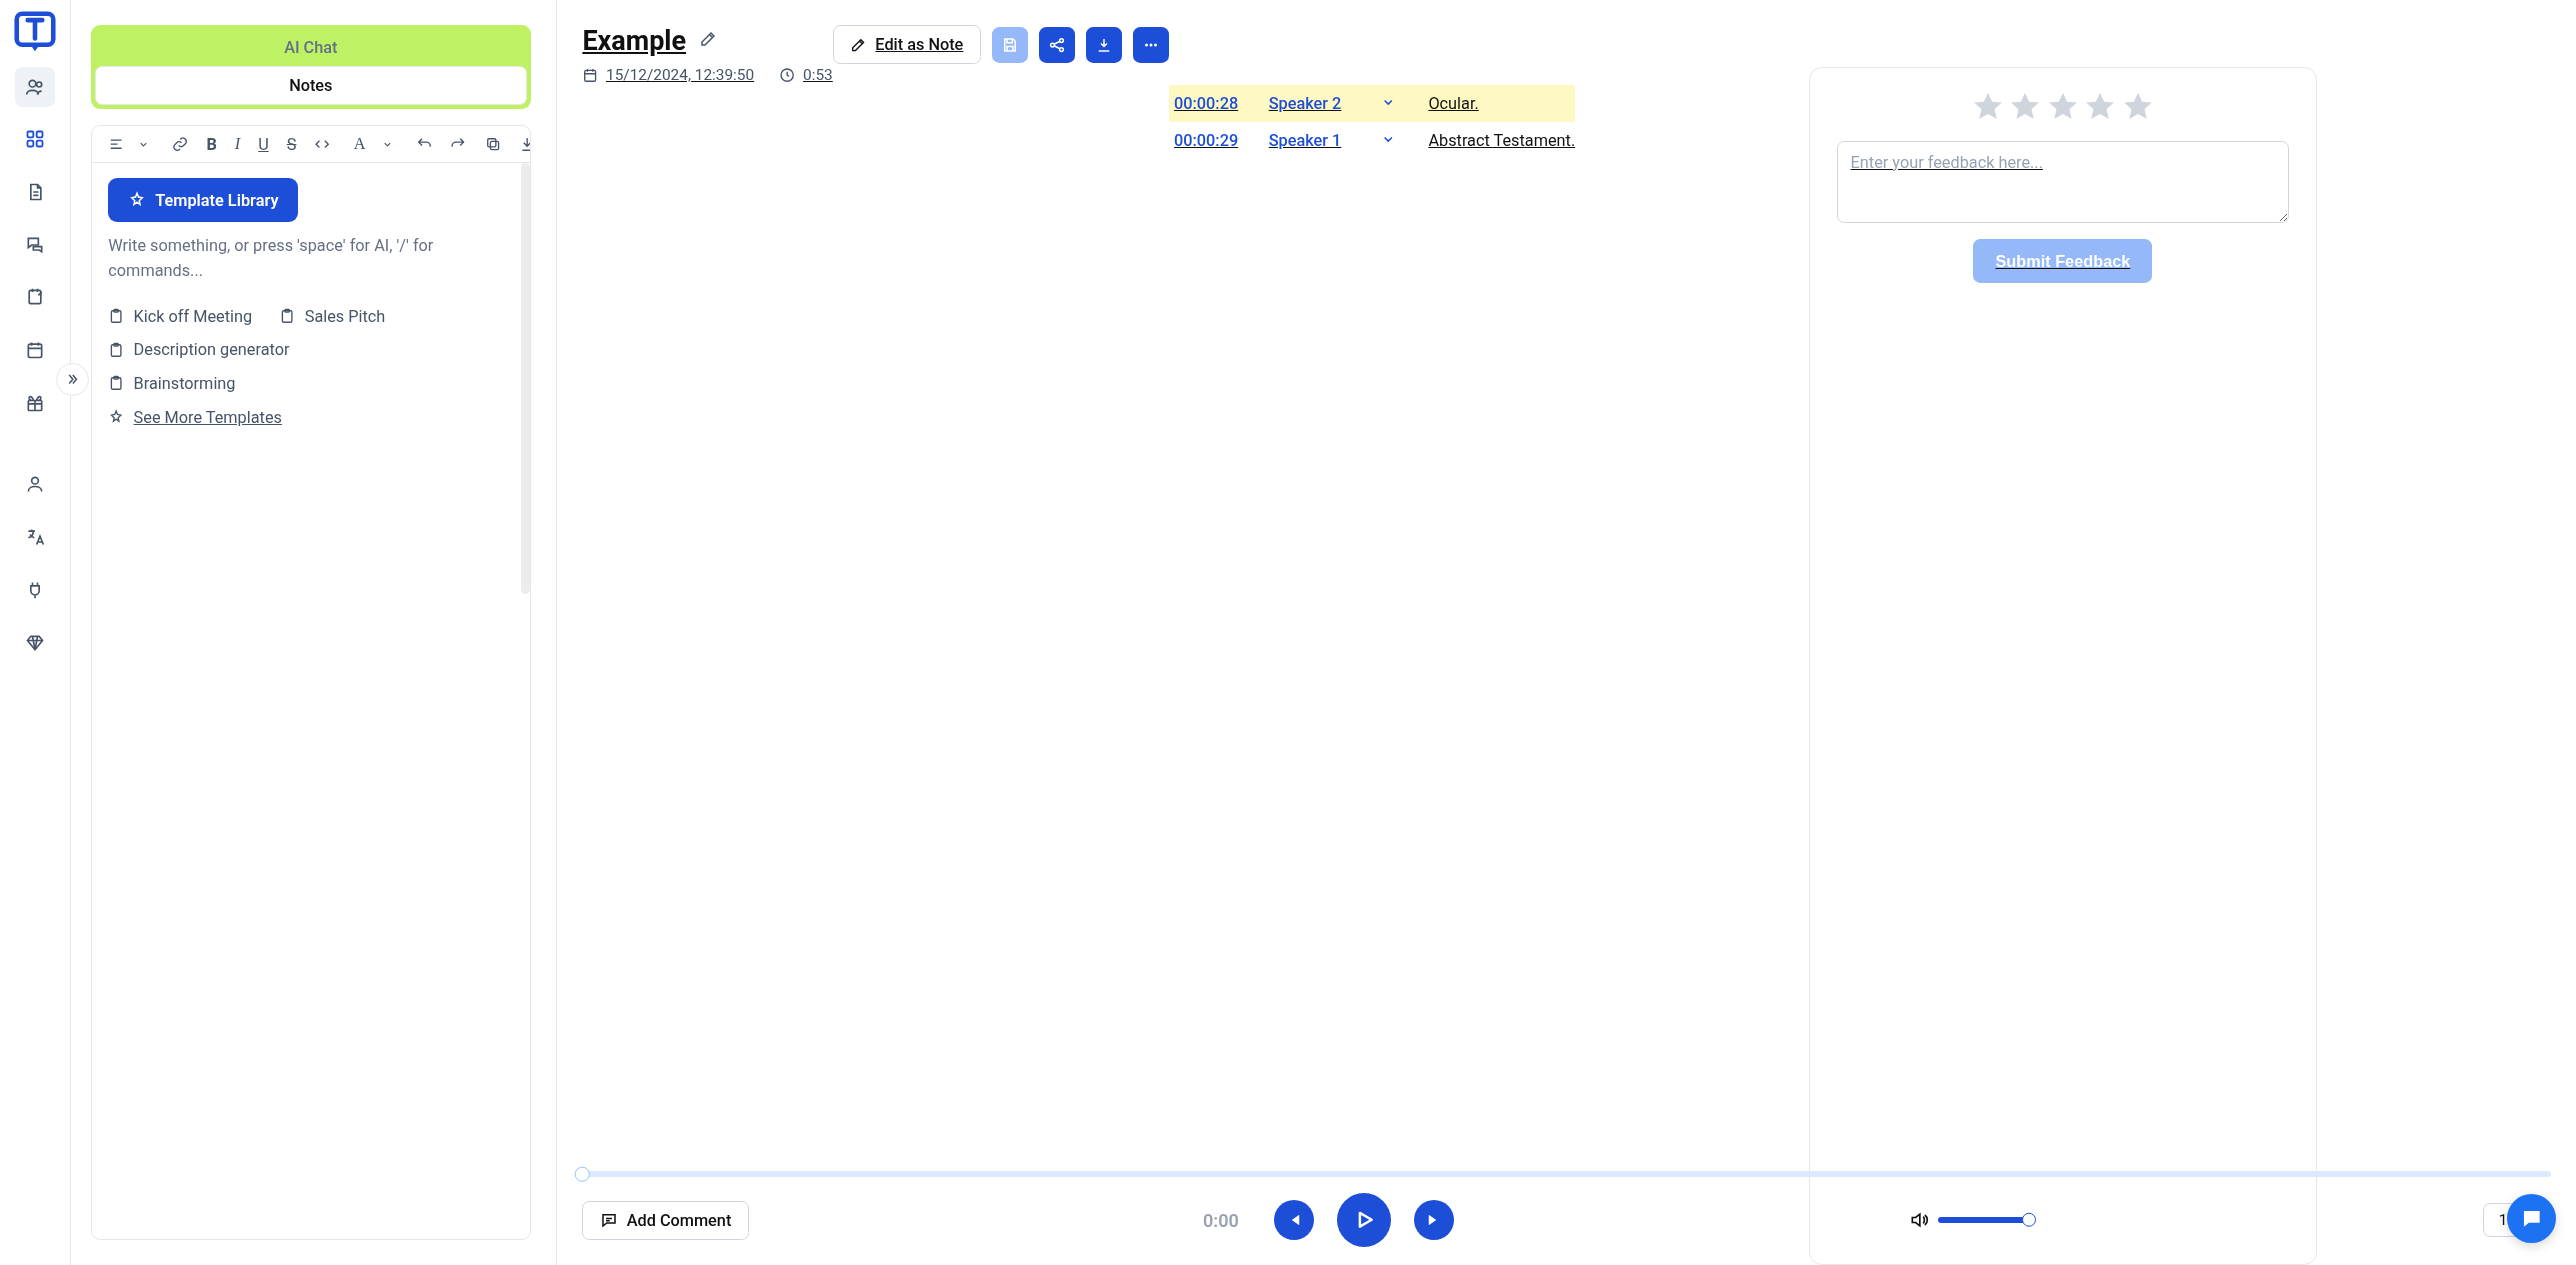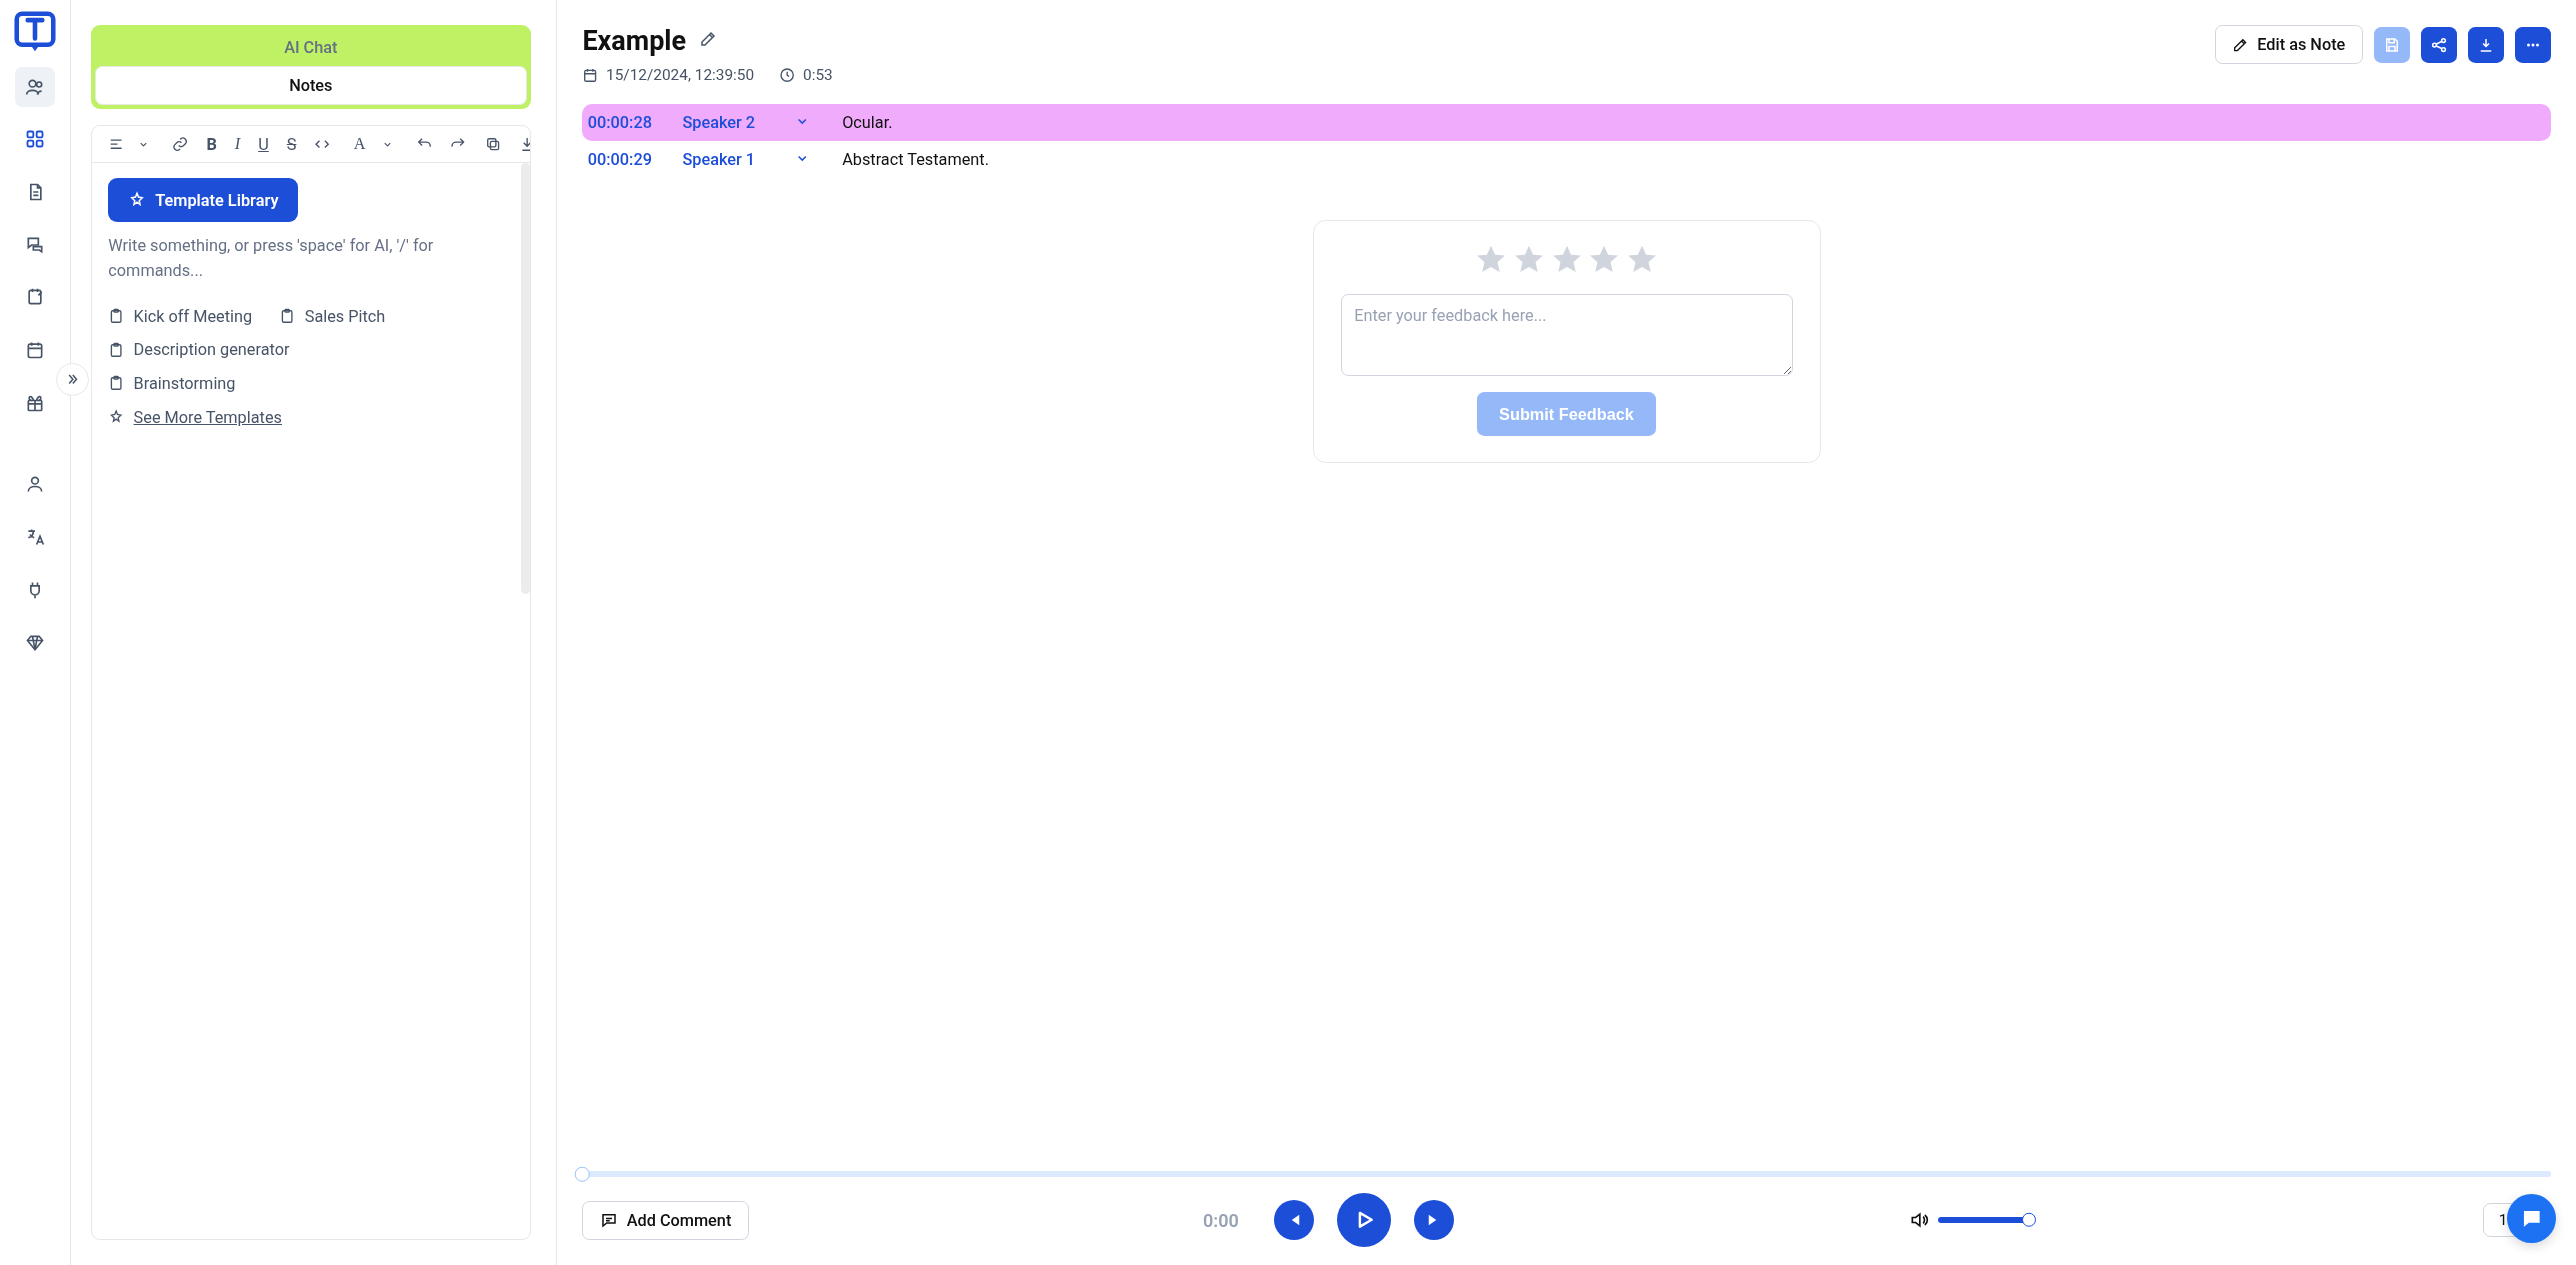--- a/index.html
+++ b/index.html
@@ -9,21 +9,21 @@
   .sidebar { width:71px; min-width:71px; border-right:0.9px solid #e7e7e7; display:flex; flex-direction:column; align-items:center; padding:9px 0; gap:12.7px; }
   .brand { width:45px; height:45px; display:flex; align-items:center; justify-content:center; }
   .sidebar-item { width:40px; height:40px; display:flex; align-items:center; justify-content:center; color:#475467; border-radius:7.3px; cursor:pointer; }
   .sidebar-item.active { color:#1d4ed8; }
   .sidebar-item.pill { background:#eef2f6; color:#475467; }
   .sidebar-item svg, .icon-holder svg { display:block; }
   .collapse-btn { position:absolute; left:56px; top:363px; width:33px; height:33px; border-radius:50%; background:#fff; border:0.9px solid #e7e7e7; display:flex; align-items:center; justify-content:center; cursor:pointer; z-index:5; }
   
   .main { flex:1; display:flex; position:relative; }
   .left-pane { width:486px; min-width:486px; border-right:0.9px solid #e7e7e7; padding:25.4px 0 25.4px 20px; display:flex; flex-direction:column; }
-  .right-pane { flex:1; padding:25.4px 25.4px 0 25.4px; display:flex; flex-direction:column; position:relative; }
+  .right-pane { flex:1; padding:25.4px 25.4px 0 25.4px; display:flex; flex-direction:row; position:relative;text-decoration:underline; }
   
   .tabs { display:flex; background:#bef264; border-radius:9px; padding:3.6px; margin-right:25.4px;flex-direction:column; }
   .tab { flex:1; text-align:center; padding:9px 0; font-size:16.3px; color:#667085; border-radius:7.3px; cursor:pointer; font-weight:500; }
   .tab.active { background:#fff; color:#111; border:0.9px solid #e7e7e7; }
   
   .editor-card { margin-top:16.3px; margin-right:25.4px; border:0.9px solid #e7e7e7; border-radius:9px; flex:1; display:flex; flex-direction:column; overflow:hidden; }
   .toolbar { display:flex; align-items:center; gap:18px; padding:7.3px 12.7px; border-bottom:0.9px solid #e7e7e7; color:#475467; }
   .toolbar .tbtn { width:22px; height:22px; display:flex; align-items:center; justify-content:center; cursor:pointer; color:#475467; }
   .toolbar .group { display:flex; align-items:center; gap:5.4px; }
   .editor-body { padding:14.5px 16.3px; overflow-y:auto; flex:1; position:relative; }
@@ -40,21 +40,21 @@
   .meta-row { display:flex; align-items:center; gap:25.4px; margin-top:9px; color:#475467; font-size:15.4px; }
   .meta-item { display:flex; align-items:center; gap:7.3px; }
   .r-actions { display:flex; align-items:center; gap:11px; }
   .btn-outline { display:inline-flex; align-items:center; gap:9px; border:0.9px solid #d0d5dd; border-radius:7.3px; padding:9px 16.3px; font-size:16.3px; background:#fff; cursor:pointer; font-weight:500; }
   .icon-btn { width:36px; height:36px; border-radius:7.3px; display:flex; align-items:center; justify-content:center; cursor:pointer; color:#fff; }
   .icon-btn.blue { background:#1d4ed8; }
   .icon-btn.lightblue { background:#94b8f8; }
   
   .transcript { margin-top:20px; }
   .t-row { display:flex; align-items:center; gap:12.7px; padding:9px 0 9px 5.4px; font-size:16.3px; }
-  .t-row.highlight { background:#f0abfc; border-radius:10px; }
+  .t-row.highlight { background:#fef9c3; border-radius:1px;margin-top:40px; }
   .t-time { color:#1d4ed8; width:82px; font-weight:500; }
   .t-speaker { color:#1d4ed8; width:100px; display:flex; align-items:center; gap:7.3px; font-weight:500; }
   .t-chev { color:#1d4ed8; width:18px; }
   .t-text { color:#111; }
   
   .feedback-box { margin:42px auto 0 auto; width:508px; border:0.9px solid #e7e7e7; border-radius:12.7px; padding:22px 27px 25.4px 27px; display:flex; flex-direction:column; align-items:center; gap:16.3px; }
   .stars { display:flex; gap:3.6px; }
   .star { color:#d0d5dd; }
   .feedback-input { width:100%; height:82px; border:0.9px solid #d0d5dd; border-radius:7.3px; padding:11px 12.7px; font-size:16.3px; color:#111; font-family:inherit; resize:both; }
   .feedback-input::placeholder { color:#98a2b3; }

